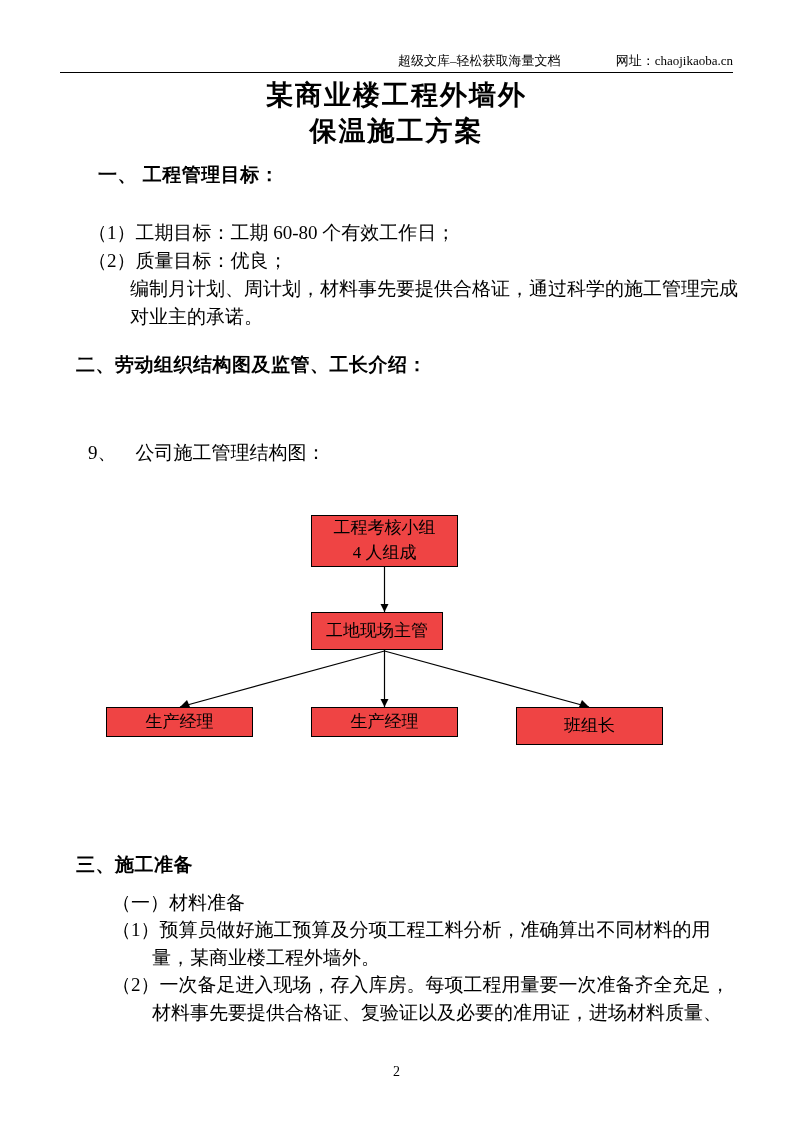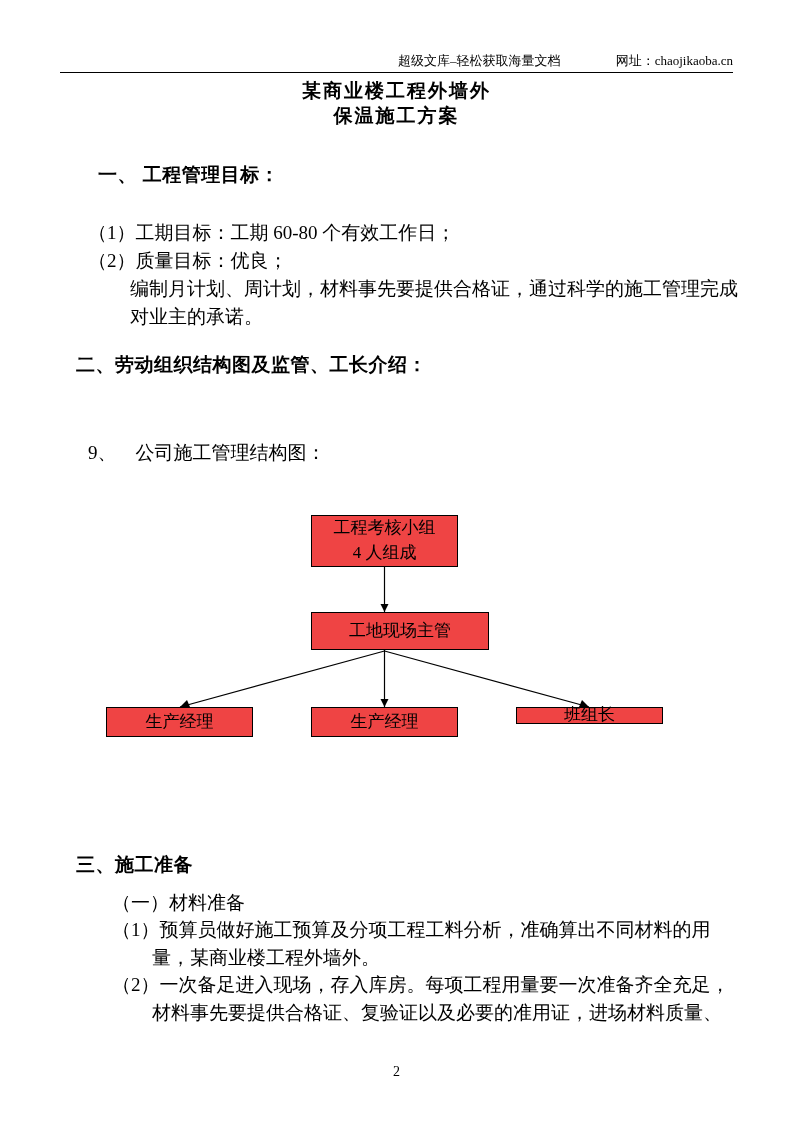--- a/index.html
+++ b/index.html
@@ -37,21 +37,21 @@
     height: 0;
   }
   .title-block {
     position: absolute;
     top: 78px;
     left: 0;
     width: 793px;
     text-align: center;
     font-family: "Liberation Serif", "DejaVu Serif", serif;
     font-weight: bold;
-    font-size: 19px;
+    font-size: 27px;
     letter-spacing: 2px;
     line-height: 1.32;
   }
   .section-h {
     position: absolute;
     font-weight: bold;
     font-family: "Liberation Sans", "DejaVu Sans", sans-serif;
     font-size: 19px;
     letter-spacing: 0.5px;
   }
@@ -102,40 +102,40 @@
   }
   .node-top {
     left: 311px;
     top: 10px;
     width: 147px;
     height: 52px;
   }
   .node-mid {
     left: 311px;
     top: 107px;
-    width: 178px;
+    width: 132px;
     height: 38px;
   }
   .node-l {
     left: 106px;
     top: 202px;
     width: 147px;
     height: 30px;
   }
   .node-c {
     left: 311px;
     top: 202px;
     width: 147px;
     height: 30px;
   }
   .node-r {
     left: 516px;
     top: 202px;
     width: 147px;
-    height: 17px;
+    height: 38px;
   }
   .org svg {
     position: absolute;
     left: 0;
     top: 0;
     width: 793px;
     height: 250px;
   }
   .page-number {
     position: absolute;

